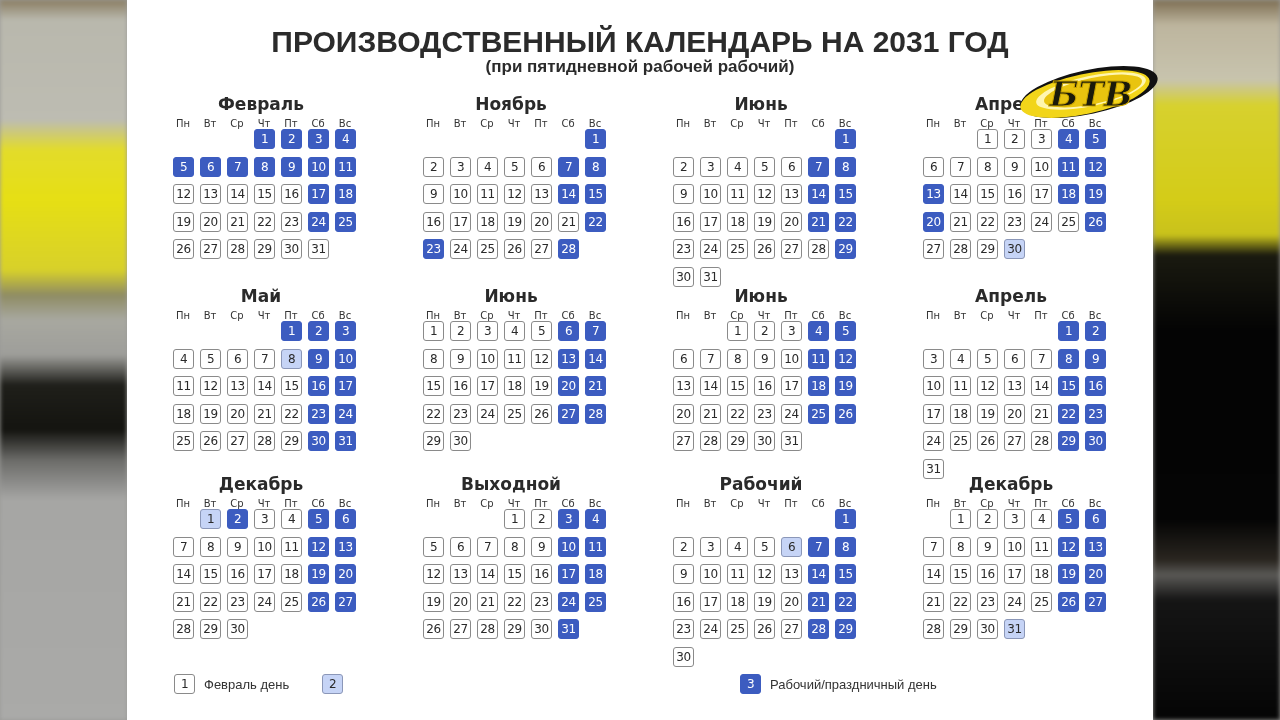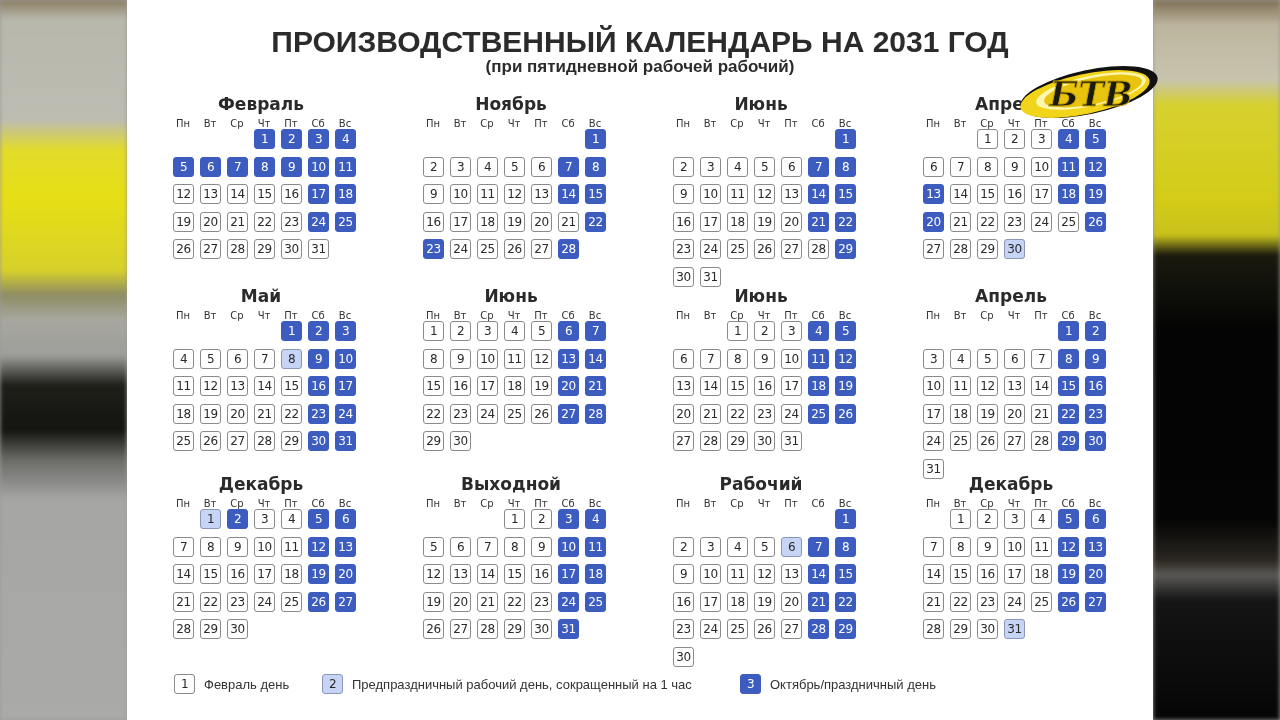--- a/index.html
+++ b/index.html
@@ -526,25 +526,24 @@
     </div>
   </div>
 
 <div id="legend">
     <div class="legend" style="left: 174px;">
       <div class="cell">1</div>
       <span>Февраль день</span>
     </div>
     <div class="legend" style="left: 322px;">
       <div class="cell p">2</div>
-      <span>Предпраздничный рабочий день, сокращенный на 1 час</span>
     </div>
     <div class="legend" style="left: 740px;">
       <div class="cell h">3</div>
-      <span>Октябрь/праздничный день</span>
+      <span>Рабочий/праздничный день</span>
     </div>
   </div>
 
 <svg class="logo" viewBox="0 0 148 62">
   <ellipse cx="76" cy="30" rx="70" ry="22" fill="#111" transform="rotate(-12 76 30)"></ellipse>
   <ellipse cx="72" cy="32" rx="66" ry="20" fill="#f2d51a" transform="rotate(-12 72 32)"></ellipse>
   <ellipse cx="78" cy="29" rx="56" ry="15" fill="#fff6b0" transform="rotate(-12 78 29)"></ellipse>
   <ellipse cx="80" cy="29" rx="50" ry="13" fill="#e9c40f" transform="rotate(-12 80 29)"></ellipse>
   <text x="78" y="44" text-anchor="middle" font-family="DejaVu Serif, serif" font-style="italic" font-weight="bold" font-size="34" fill="#1a1a0a" stroke="#c9a400" stroke-width="1">БТВ</text>
 </svg>

